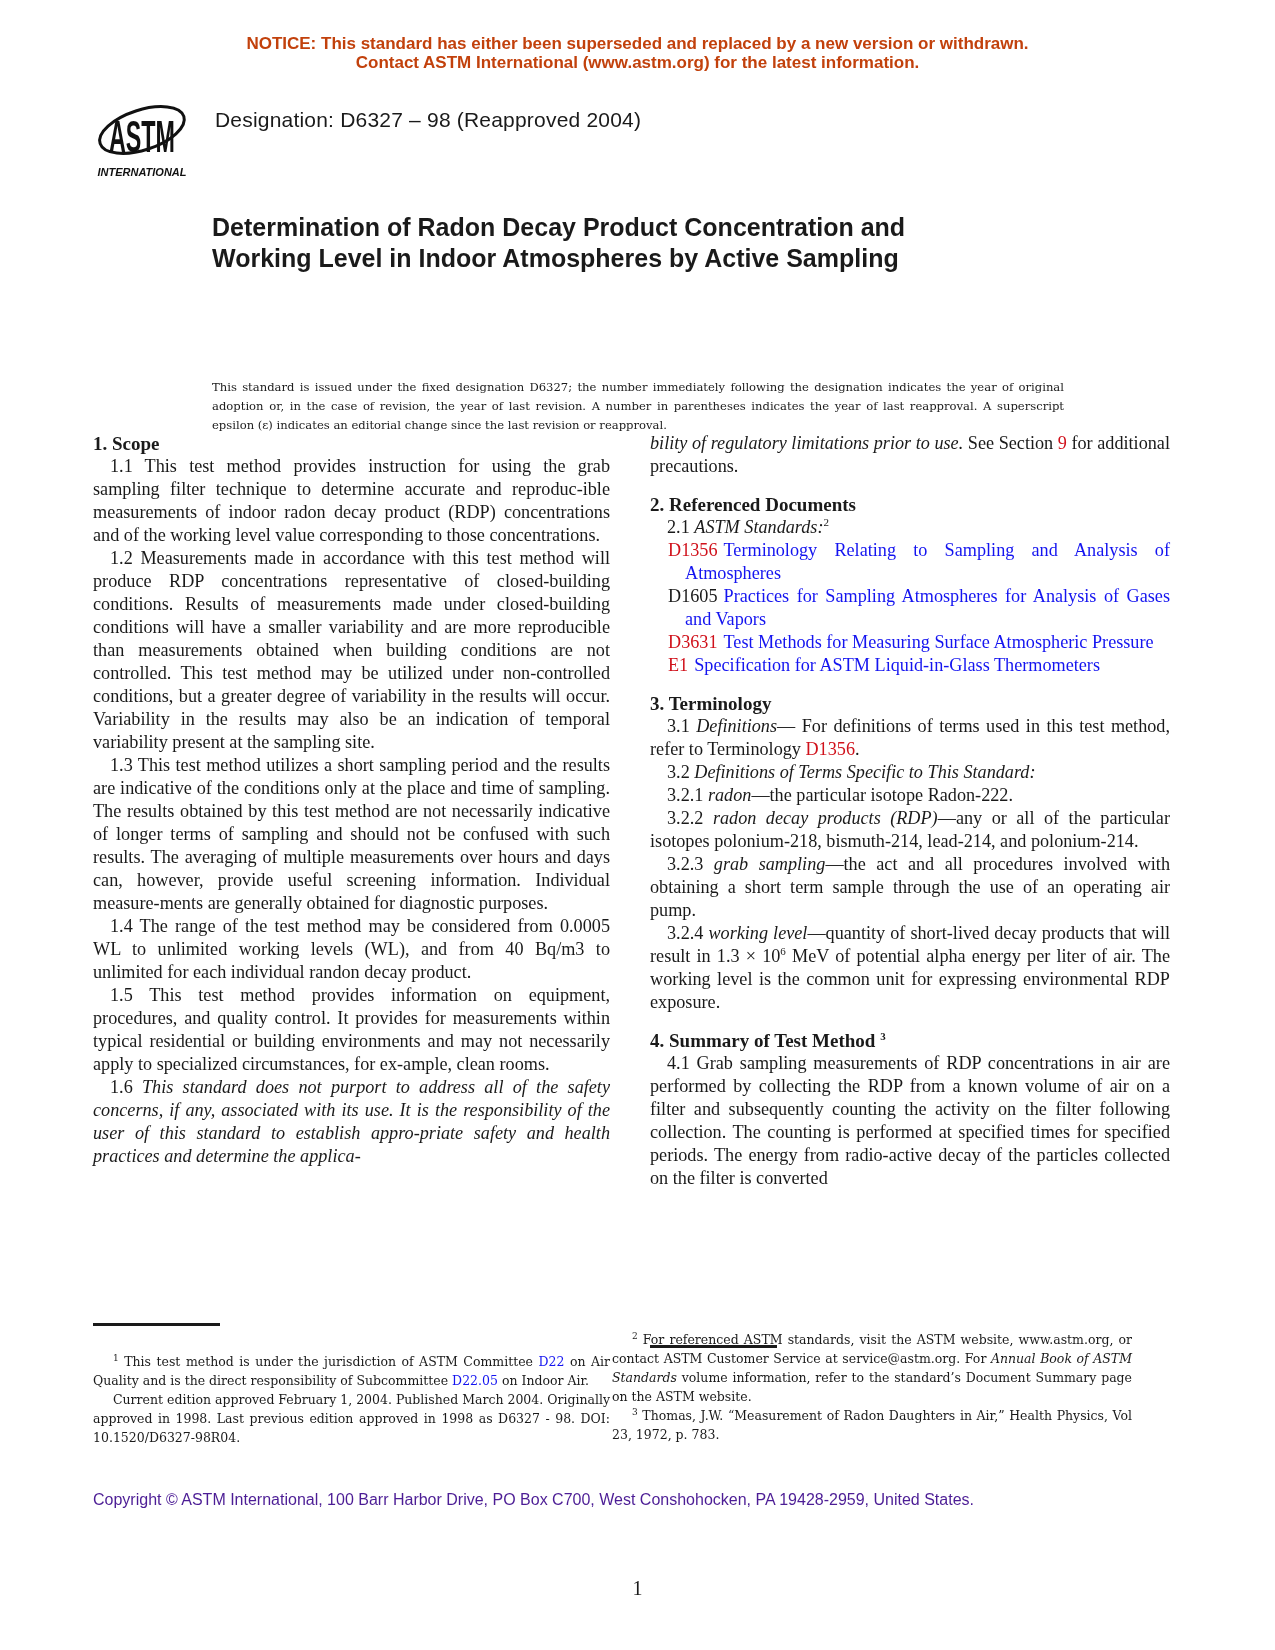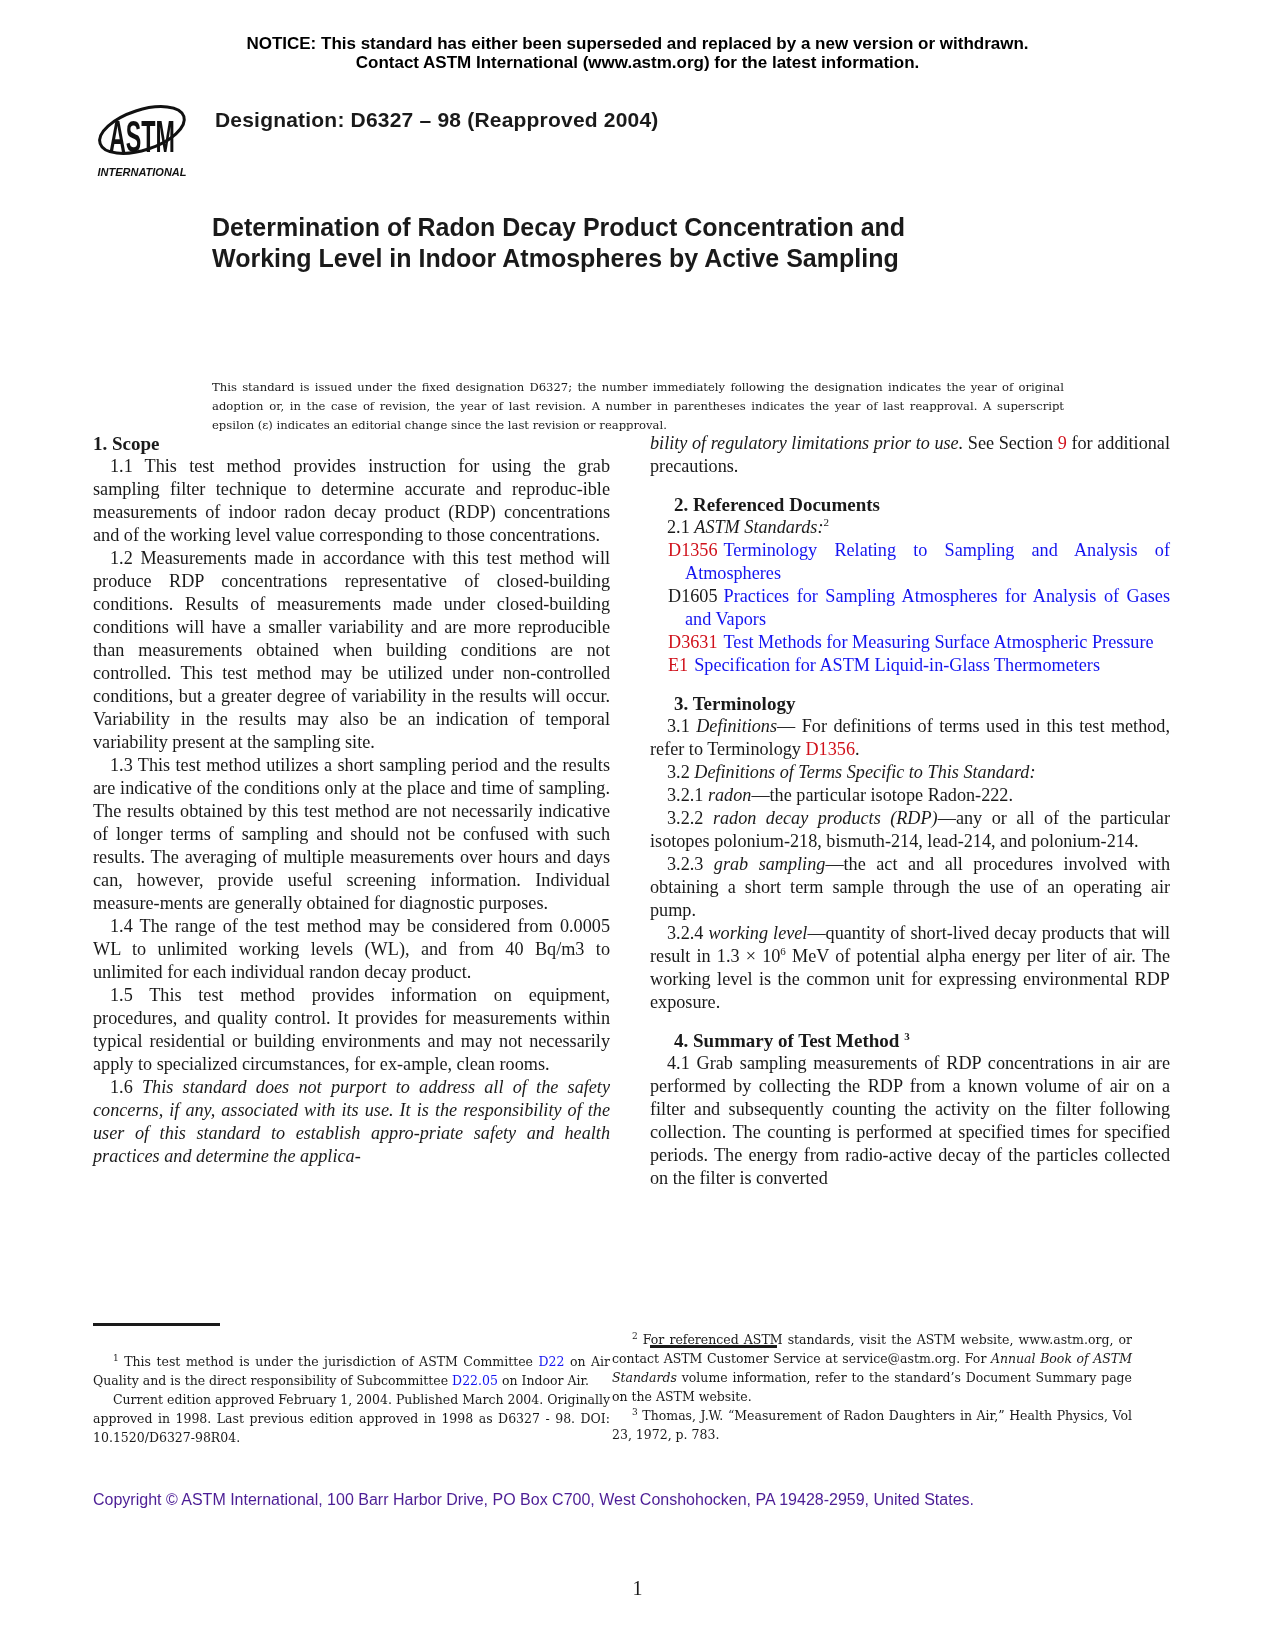--- a/index.html
+++ b/index.html
@@ -1,30 +1,30 @@
 <!DOCTYPE html>
 <html><head>
 <meta charset="utf-8">
 <style>
   html, body { margin: 0; padding: 0; background: #ffffff; }
   body { width: 1275px; height: 1650px; position: relative; overflow: hidden; color: #1a1a1a; }
   .abs { position: absolute; }
-  .notice { left: 0; width: 1275px; text-align: center; font-family: "Liberation Sans", sans-serif; font-weight: bold; color: #000000; font-size: 17px; line-height: 20px; }
+  .notice { left: 0; width: 1275px; text-align: center; font-family: "Liberation Sans", sans-serif; font-weight: bold; color: #c2410c; font-size: 17px; line-height: 20px; }
   .notice1 { top: 34px; }
   .notice2 { top: 53px; }
   .logo { left: 92px; top: 90px; width: 108px; height: 92px; }
-  .designation { left: 215px; top: 108px; font-family: "Liberation Sans", sans-serif; font-weight: bold; font-size: 21px; color: #1a1a1a; letter-spacing: 0.2px; }
+  .designation { left: 215px; top: 108px; font-family: "Liberation Sans", sans-serif; font-weight: normal; font-size: 21px; color: #1a1a1a; letter-spacing: 0.2px; }
   .title { left: 212px; top: 212px; font-family: "Liberation Sans", sans-serif; font-weight: bold; font-size: 25px; line-height: 31px; color: #1a1a1a; }
   .title sup { font-size: 15px; vertical-align: top; position: relative; top: -4px; }
   .issued { left: 212px; top: 360px; width: 852px; font-family: "DejaVu Serif", serif; font-size: 11.6px; line-height: 19px; color: #1a1a1a; text-align: justify; margin-top: 18px; }
   .col { font-family: "Liberation Serif", serif; font-size: 18.2px; line-height: 23px; color: #1a1a1a; text-align: justify; }
   .col-left { left: 93px; top: 432px; width: 517px; }
   .col-right { left: 650px; top: 432px; width: 520px; }
   .h { font-weight: bold; font-size: 19px; margin: 0; line-height: 23px; }
-  .h1-space { margin-top: 15px; margin-left: 24px; }
+  .h1-space { margin-top: 15px; }
   p { margin: 0; }
   .ind { text-indent: 17px; }
   .ital { font-style: italic; }
   .red { color: #d0111b; }
   .blue { color: #1414f0; }
   .ref { padding-left: 35px; text-indent: -17px; text-align: justify; }
   .ref .code { margin-right: 6px; }
   sup { font-size: 11px; line-height: 0; }
   .fnrule { height: 3px; background: #1a1a1a; width: 127px; }
   .fnrule-l { left: 93px; top: 1323px; }

